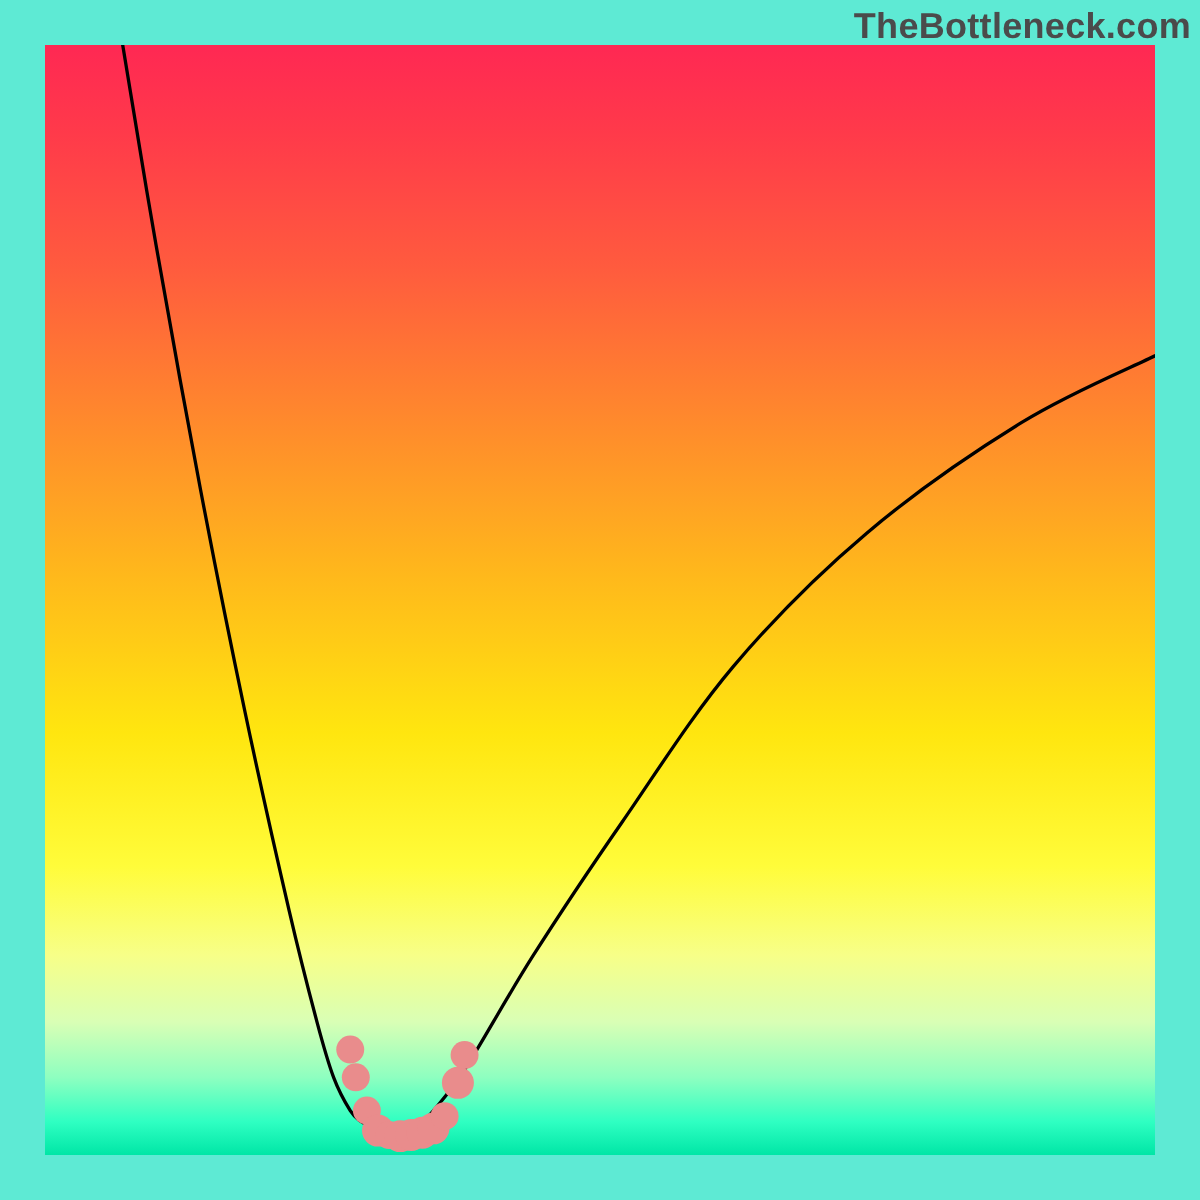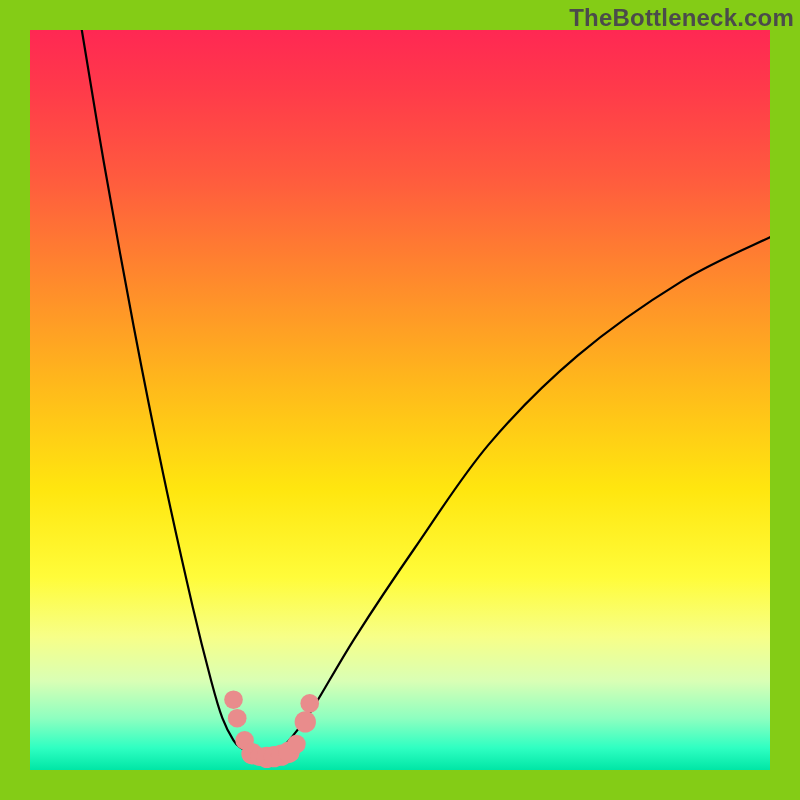--- a/index.html
+++ b/index.html
@@ -8,21 +8,21 @@
     width: 800px;
     height: 800px;
     background: #000;
     overflow: hidden;
     font-family: Arial, Helvetica, sans-serif;
   }
   .frame {
     position: relative;
     width: 800px;
     height: 800px;
-    background: #84cc16;
+    background: #5eead4;
   }
   .plot-area {
     position: absolute;
     left: 30px;
     top: 30px;
     width: 740px;
     height: 740px;
     background: linear-gradient(to bottom,
       #ff2853 0%,
       #ff3a4a 8%,

